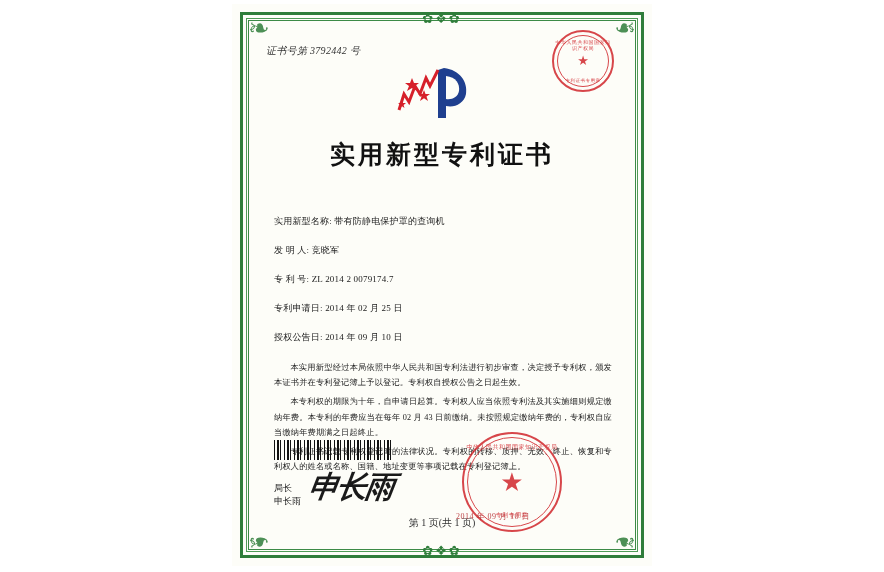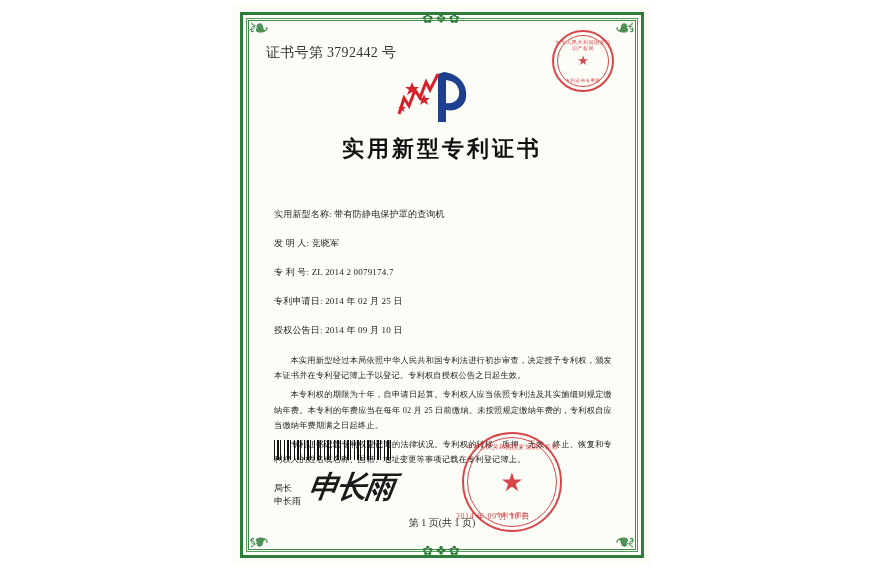--- a/index.html
+++ b/index.html
@@ -96,40 +96,41 @@
 
   
   .content {
     position: absolute;
     left: 34px;
     top: 28px;
     right: 34px;
     bottom: 28px;
   }
   .cert-no {
-    font-size: 14px;
+    font-size: 10px;
     color: #333;
     margin-top: 12px;
     letter-spacing: .3px;
+    font-style: italic;
   }
   
   .logo {
     position: relative;
     height: 62px;
     margin-top: 2px;
   }
   .logo svg { position: absolute; left: 50%; top: 0; transform: translateX(-50%); }
 
   .title {
     text-align: center;
-    font-size: 22px;
+    font-size: 25px;
     font-weight: bold;
     letter-spacing: 3px;
     color: #111;
-    margin-top: 8px;
+    margin-top: 16px;
     font-family: "DejaVu Serif", serif;
   }
 
   .fields {
     margin-top: 44px;
     padding-left: 8px;
   }
   .field {
     font-size: 9px;
     color: #222;
@@ -312,21 +313,21 @@
           <span class="val">2014 年 02 月 25 日</span>
         </div>
         <div class="field">
           <span class="lbl">授权公告日:</span>
           <span class="val">2014 年 09 月 10 日</span>
         </div>
       </div>
 
       <div class="para-block">
         <p class="para">本实用新型经过本局依照中华人民共和国专利法进行初步审查，决定授予专利权，颁发本证书并在专利登记簿上予以登记。专利权自授权公告之日起生效。</p>
-        <p class="para">本专利权的期限为十年，自申请日起算。专利权人应当依照专利法及其实施细则规定缴纳年费。本专利的年费应当在每年 02 月 25 日前缴纳。未按照规定缴纳年费的，专利权自应当缴纳年费期满之日起终止。</p>
+        <p class="para">本专利权的期限为十年，自申请日起算。专利权人应当依照专利法及其实施细则规定缴纳年费。本专利的年费应当在每年 02 月 43 日前缴纳。未按照规定缴纳年费的，专利权自应当缴纳年费期满之日起终止。</p>
         <p class="para">专利证书记载专利权登记时的法律状况。专利权的转移、质押、无效、终止、恢复和专利权人的姓名或名称、国籍、地址变更等事项记载在专利登记簿上。</p>
       </div>
 
       <div class="barcode"></div>
 
       <div class="sig-wrap">
         <div class="sig-labels">
           <div>局长</div>
           <div>申长雨</div>
         </div>

